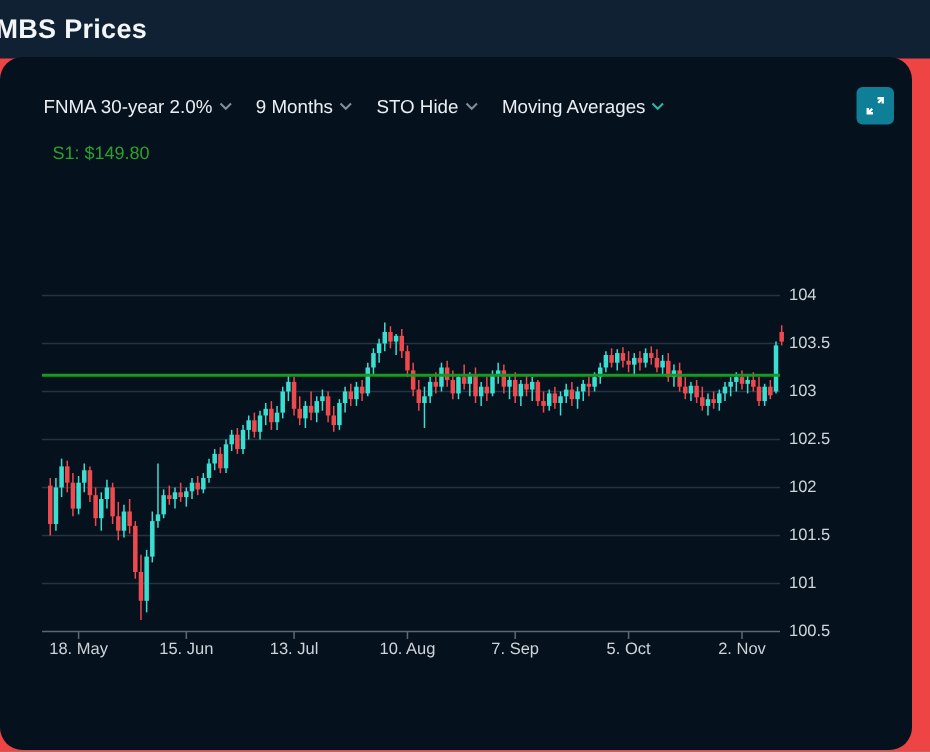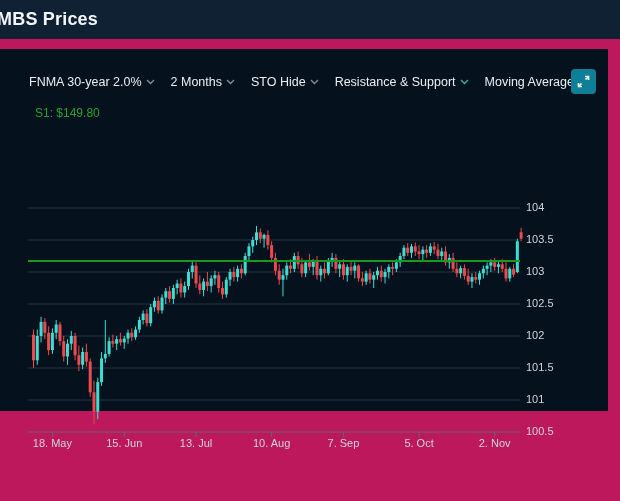--- a/index.html
+++ b/index.html
@@ -1,26 +1,26 @@
 <!DOCTYPE html>
 <html><head>
 <meta charset="utf-8">
 <style>
   html,body{margin:0;padding:0;}
   .page{
     position:relative;width:620px;height:501px;overflow:hidden;
-    background:#be185d;font-family:"Liberation Sans",sans-serif;
+    background:#ef4444;font-family:"Liberation Sans",sans-serif;
     -webkit-font-smoothing:antialiased;
   }
   .header{position:absolute;top:0;left:0;width:620px;height:39px;background:#102133;}
   .header .title{
     position:absolute;left:-3px;top:0;line-height:39px;
     color:#f2f6f8;font-size:18px;font-weight:700;letter-spacing:.2px;white-space:nowrap;
   }
-  .panel{position:absolute;top:49px;left:0;width:608px;height:362px;background:#06111e;}
+  .panel{position:absolute;top:38px;left:0;width:608px;height:462px;background:#06111e;border-radius:15px;}
   .toolbar{
     position:absolute;left:29px;top:21px;height:24px;
     display:flex;align-items:center;gap:16px;
   }
   .dd{
     display:flex;align-items:center;gap:4px;cursor:pointer;
     color:#e9eff3;font-size:12.5px;white-space:nowrap;
   }
   .dd svg{display:block;}
   .chev{stroke:#7f8e99;}
@@ -49,33 +49,27 @@
   <div class="panel">
 
     <div class="toolbar">
       <div class="dd">
         <span>FNMA 30-year 2.0%</span>
         <svg width="9" height="6" viewBox="0 0 9 6">
             <polyline class="chev" points="1,1 4.5,4.5 8,1" fill="none" stroke-width="1.4"></polyline>
           </svg>
       </div>
       <div class="dd">
-        <span>2 Months</span>
+        <span>9 Months</span>
         <svg width="9" height="6" viewBox="0 0 9 6">
             <polyline class="chev" points="1,1 4.5,4.5 8,1" fill="none" stroke-width="1.4"></polyline>
           </svg>
       </div>
       <div class="dd">
         <span>STO Hide</span>
-        <svg width="9" height="6" viewBox="0 0 9 6">
-            <polyline class="chev" points="1,1 4.5,4.5 8,1" fill="none" stroke-width="1.4"></polyline>
-          </svg>
-      </div>
-      <div class="dd accent">
-        <span>Resistance &amp; Support</span>
         <svg width="9" height="6" viewBox="0 0 9 6">
             <polyline class="chev" points="1,1 4.5,4.5 8,1" fill="none" stroke-width="1.4"></polyline>
           </svg>
       </div>
       <div class="dd accent">
         <span>Moving Averages</span>
         <svg width="9" height="6" viewBox="0 0 9 6">
             <polyline class="chev" points="1,1 4.5,4.5 8,1" fill="none" stroke-width="1.4"></polyline>
           </svg>
       </div>

